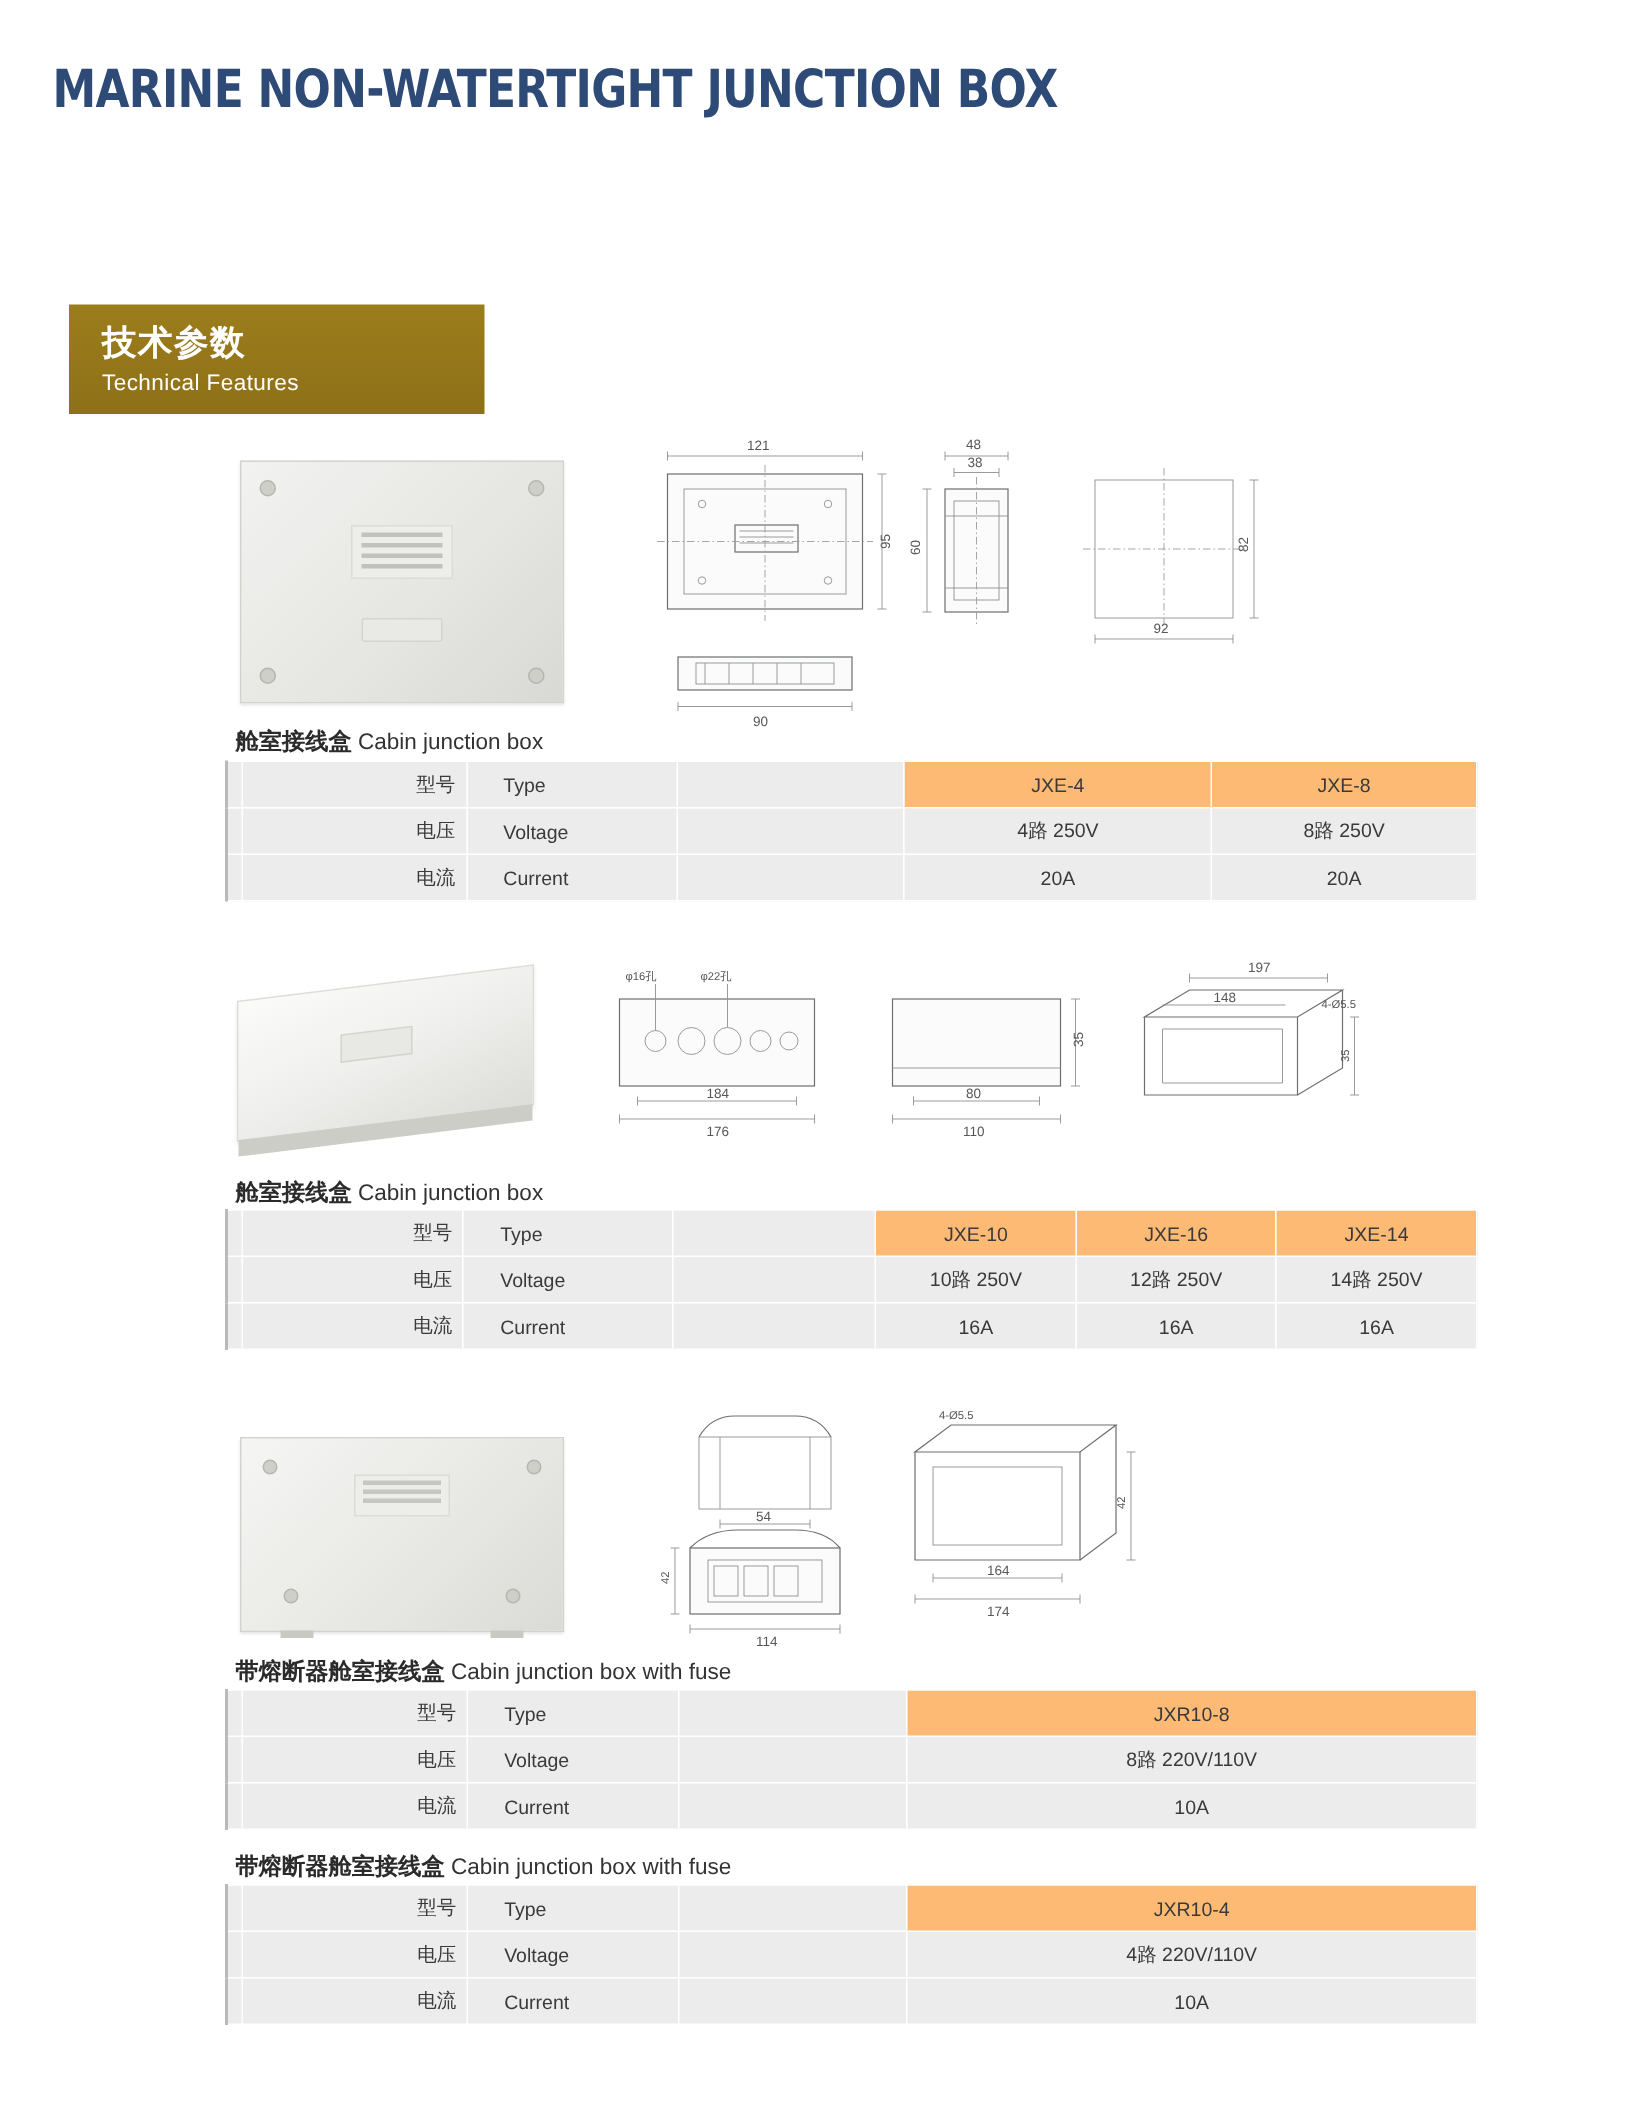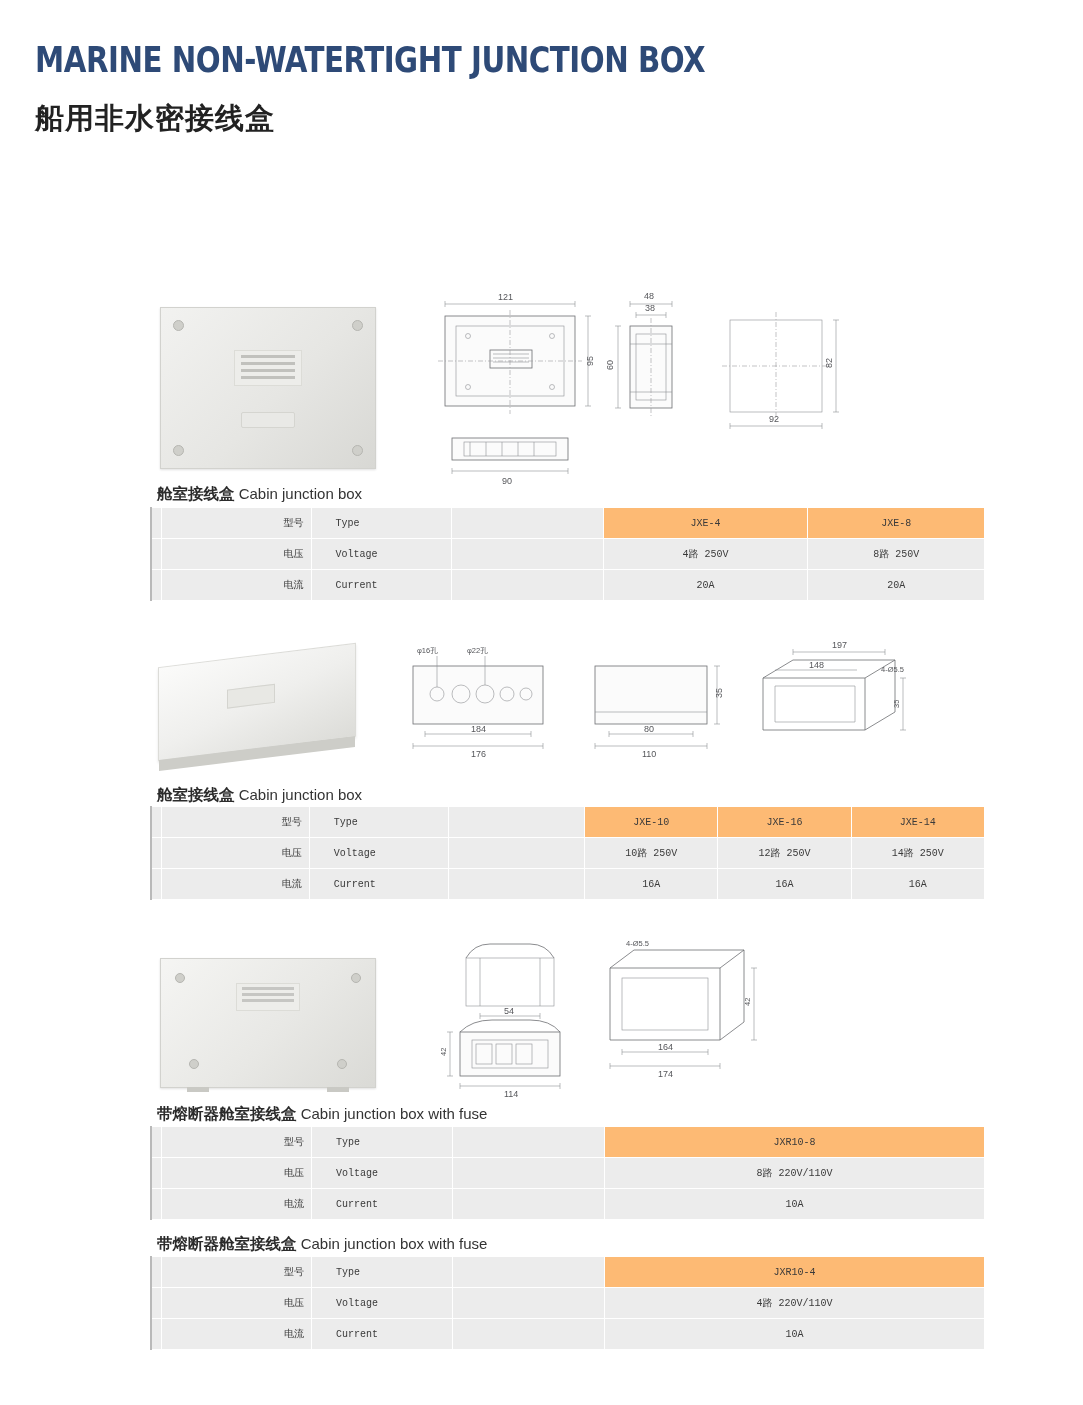--- a/index.html
+++ b/index.html
@@ -74,22 +74,21 @@
     position:absolute;
     font-size:15px;color:#333;white-space:nowrap;
   }
   .caption .cn{font-weight:bold;font-size:15.5px;color:#2b2b2b;}
   .caption .en{font-size:15px;color:#333;}
 
   
   .spec-table{
     position:absolute;
     border-collapse:collapse;
-    font-size:10px;
-    font-family:Liberation Mono, monospace;
+    font-size:13px;
   }
   .spec-table td{
     height:28px;
     border:1px solid #ffffff;
     background:#ececec;
     text-align:center;
     color:#3a3a3a;
     vertical-align:middle;
   }
   .spec-table td.k-cn{text-align:right;padding-right:7px;width:150px;}
@@ -168,22 +167,25 @@
   .dthin{stroke:#8e9094;stroke-width:0.6;fill:none;}
   .ddash{stroke:#9a9ca0;stroke-width:0.6;fill:none;stroke-dasharray:5 2 1 2;}
   .dfill{fill:#fbfbfb;stroke:#6d6e72;stroke-width:0.8;}
 </style>
 </head>
 <body>
 
 <div class="page">
 
   <div class="title-en">MARINE NON-WATERTIGHT JUNCTION BOX</div>
-  <div class="title-cn">船用非水密接线盒</div>
-
+
+  <div class="tech-block">
+    <div class="tech-cn">技术参数</div>
+    <div class="tech-en">Technical Features</div>
+  </div>
 
 
   <div class="photo box1" style="left:160px;top:307px;">
     <span class="screw" style="left:12px;top:12px;"></span>
     <span class="screw" style="right:12px;top:12px;"></span>
     <span class="screw" style="left:12px;bottom:12px;"></span>
     <span class="screw" style="right:12px;bottom:12px;"></span>
     <span class="plate">
         <i></i>
         <i></i>

